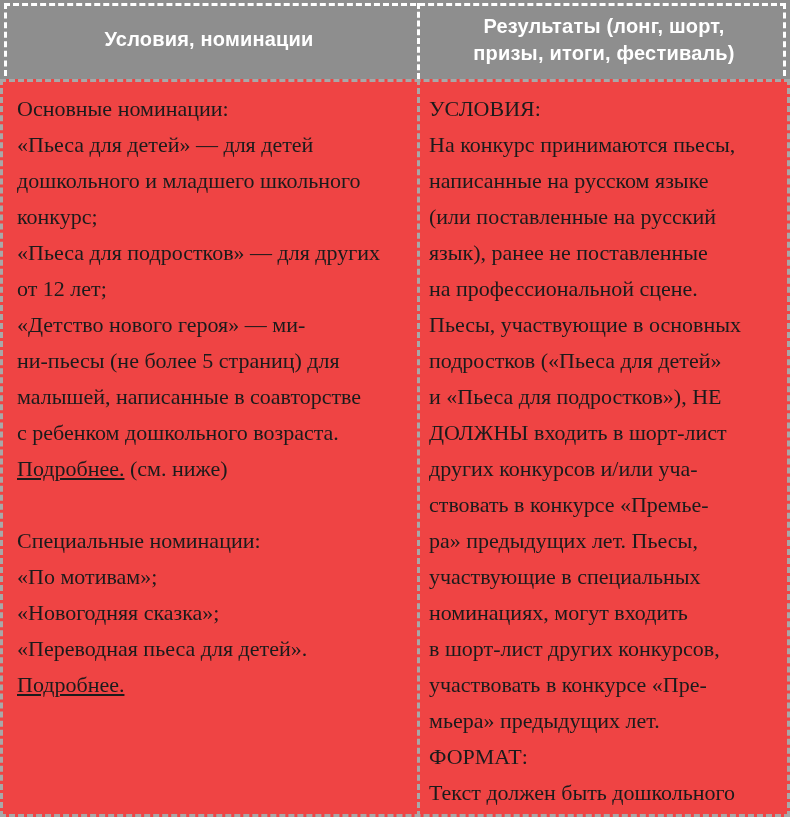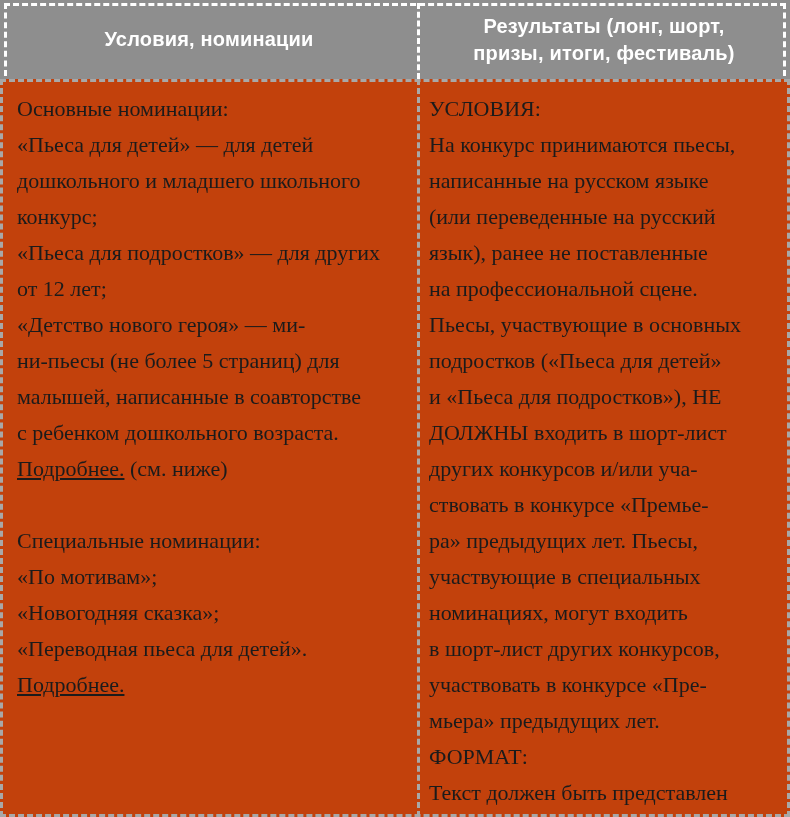--- a/index.html
+++ b/index.html
@@ -73,21 +73,21 @@
   
   .tbody {
     position: relative;
     display: flex;
     height: 738px;
     box-sizing: border-box;
     border-top: 3px dashed #a8a8a8;
     border-bottom: 3px dashed #a8a8a8;
     border-left: 3px dashed #a8a8a8;
     border-right: 3px dashed #a8a8a8;
-    background: #c2410c;
+    background: #ef4444;
   }
   .td {
     box-sizing: border-box;
     font-size: 22px;
     line-height: 36px;
     color: #1b1b1b;
     padding: 9px 12px 0 14px;
     overflow: hidden;
   }
   .td-left  { width: 412px; }
@@ -160,37 +160,37 @@
         <span class="line"><a class="link">Подробнее.</a></span>
       </p>
 
     </div>
 
     <div class="td td-right">
       <p class="para">
         <span class="line">УСЛОВИЯ:</span>
         <span class="line">На конкурс принимаются пьесы,</span>
         <span class="line">написанные на русском языке</span>
-        <span class="line">(или переведенные на русский</span>
+        <span class="line">(или поставленные на русский</span>
         <span class="line">язык), ранее не поставленные</span>
         <span class="line">на профессиональной сцене.</span>
         <span class="line">Пьесы, участвующие в основных</span>
         <span class="line">подростков («Пьеса для детей»</span>
         <span class="line">и «Пьеса для подростков»), НЕ</span>
         <span class="line">ДОЛЖНЫ входить в шорт-лист</span>
         <span class="line">других конкурсов и/или уча-</span>
         <span class="line">ствовать в конкурсе «Премье-</span>
         <span class="line">ра» предыдущих лет. Пьесы,</span>
         <span class="line">участвующие в специальных</span>
         <span class="line">номинациях, могут входить</span>
         <span class="line">в шорт-лист других конкурсов,</span>
         <span class="line">участвовать в конкурсе «Пре-</span>
         <span class="line">мьера» предыдущих лет.</span>
         <span class="line">ФОРМАТ:</span>
-        <span class="line">Текст должен быть представлен</span>
+        <span class="line">Текст должен быть дошкольного</span>
         <span class="line">в формате текстового редактора</span>
 
       </p>
     </div>
 
     <div class="tbody-divider"></div>
   </div>
 
 </div>
 

